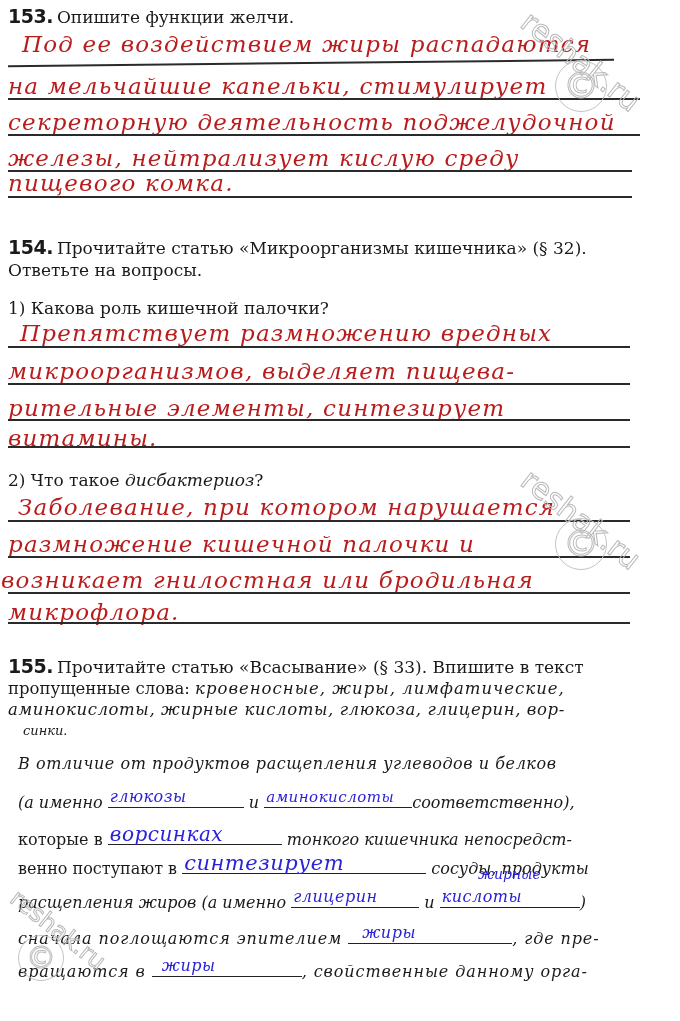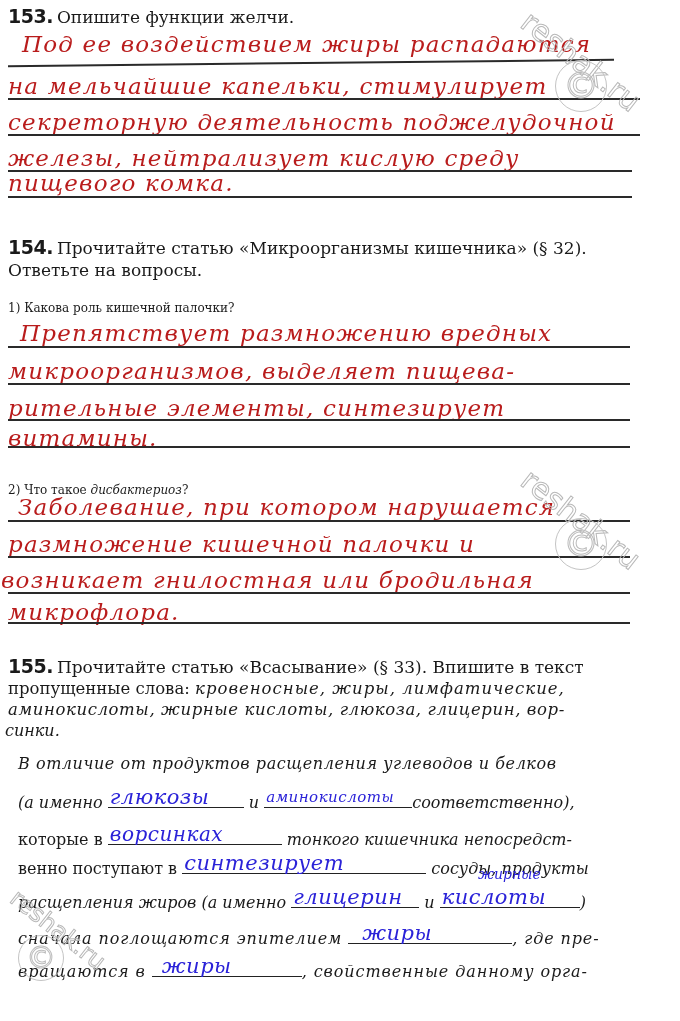--- a/index.html
+++ b/index.html
@@ -1,32 +1,32 @@
 <!DOCTYPE html>
 <html><head>
 <meta charset="utf-8">
 <style>
   html, body { margin: 0; padding: 0; background: #ffffff; }
   body { width: 680px; height: 1021px; position: relative; overflow: hidden;
          font-family: "DejaVu Serif", "Liberation Serif", serif; color: #1a1a1a; }
   .abs { position: absolute; }
   .task-title { font-size: 17px; line-height: 20px; white-space: nowrap; }
   .task-num { font-family: "DejaVu Sans", "Liberation Sans", sans-serif; font-weight: bold; font-size: 19px; letter-spacing: -0.5px; margin-right: 4px; }
-  .q { font-size: 12px; line-height: 20px; white-space: nowrap; }
+  .q { font-size: 17px; line-height: 20px; white-space: nowrap; }
   .q i { font-style: italic; }
   .ruled-line { position: absolute; height: 1.5px; background: #2a2a2a; }
   .hand { position: absolute; font-family: "DejaVu Serif", serif; font-style: italic;
           color: #b91c1c; font-size: 23px; line-height: 26px; white-space: nowrap;
           letter-spacing: 1.2px; transform-origin: left bottom; }
   .prose { position: absolute; left: 18px; width: 612px; font-size: 16px; font-style: italic;
            white-space: nowrap; line-height: 20px; }
   .prose .up { font-style: normal; }
   .blank { display: inline-block; border-bottom: 1.5px solid #222; position: relative; height: 18px; vertical-align: baseline; }
   .blank .fill { position: absolute; left: 2px; bottom: 0px; font-family: "DejaVu Serif", serif; font-style: italic;
-                 color: #2a22d8; font-size: 21px; white-space: nowrap; letter-spacing: 0.5px; }
+                 color: #2a22d8; font-size: 16px; white-space: nowrap; letter-spacing: 0.5px; }
   .watermark { position: absolute; color: transparent; -webkit-text-stroke: 1px #b8b8b8;
                font-family: "DejaVu Sans", sans-serif; font-size: 30px; white-space: nowrap; }
   .copyright { position: absolute; border: 1.5px solid #c4c4c4; border-radius: 50%;
                color: transparent; -webkit-text-stroke: 1px #bcbcbc; font-family: "DejaVu Sans", sans-serif;
                text-align: center; }
   .page-num { font-size: 17px; }
 </style>
 </head>
 <body>
 
@@ -54,41 +54,41 @@
 
 <div class="hand" style="left:20px; top:320px;">Препятствует размножению вредных</div>
 <div class="ruled-line" style="left:8px; top:346px; width:622px;"></div>
 <div class="hand" style="left:8px; top:358px;">микроорганизмов, выделяет пищева-</div>
 <div class="ruled-line" style="left:8px; top:383px; width:622px;"></div>
 <div class="hand" style="left:8px; top:395px;">рительные элементы, синтезирует</div>
 <div class="ruled-line" style="left:8px; top:419px; width:622px;"></div>
 <div class="hand" style="left:8px; top:425px;">витамины.</div>
 <div class="ruled-line" style="left:8px; top:446px; width:622px;"></div>
 
-<div class="abs q" style="left:8px; top:470px;margin-top:10px;">
+<div class="abs q" style="left:8px; top:470px;">
   <span>2) Что такое </span><i>дисбактериоз</i><span>?</span>
 </div>
 
 <div class="hand" style="left:18px; top:494px;">Заболевание, при котором нарушается</div>
 <div class="ruled-line" style="left:8px; top:520px; width:622px;"></div>
 <div class="hand" style="left:8px; top:531px;">размножение кишечной палочки и</div>
 <div class="ruled-line" style="left:8px; top:556px; width:622px;"></div>
 <div class="hand" style="left:1px; top:567px;">возникает гнилостная или бродильная</div>
 <div class="ruled-line" style="left:8px; top:592px; width:622px;"></div>
 <div class="hand" style="left:8px; top:599px;">микрофлора.</div>
 <div class="ruled-line" style="left:8px; top:622px; width:622px;"></div>
 
 <div class="abs task-title" style="left:8px; top:656px;">
   <span class="task-num">155.</span><span>Прочитайте статью «Всасывание» (§ 33). Впишите в текст</span>
 </div>
 <div class="abs q" style="left:8px; top:679px; font-size:16.5px;">
   <span>пропущенные слова: </span><i style="letter-spacing:1px;margin-top:36px;">кровеносные, жиры, лимфатические,</i>
 </div>
 <div class="abs q" style="left:8px; top:700px; font-style:italic; font-size:16.5px; letter-spacing:0.6px;">аминокислоты, жирные кислоты, глюкоза, глицерин, вор-</div>
-<div class="abs q" style="left:5px; top:721px; font-style:italic; font-size:16px;">синки.</div>
+<div class="abs q" style="left:23px; top:721px; font-style:italic; font-size:13px;">синки.</div>
 
 <div class="prose" style="top:754px; letter-spacing:0.55px;">В отличие от продуктов расщепления углеводов и белков</div>
 
 <div class="prose" style="top:789px;">
   <span>(а именно </span><span class="blank" style="width:136px;"><span class="fill">глюкозы</span></span><span> и </span><span class="blank" style="width:148px;"><span class="fill" style="font-size:15px;text-align:right;">аминокислоты</span></span><span>соответственно),</span>
 </div>
 
 <div class="prose" style="top:826px;">
   <span class="up">которые в </span><span class="blank" style="width:174px;"><span class="fill" style="font-size:20px;">ворсинках</span></span><span> тонкого кишечника непосредст-</span>
 </div>

